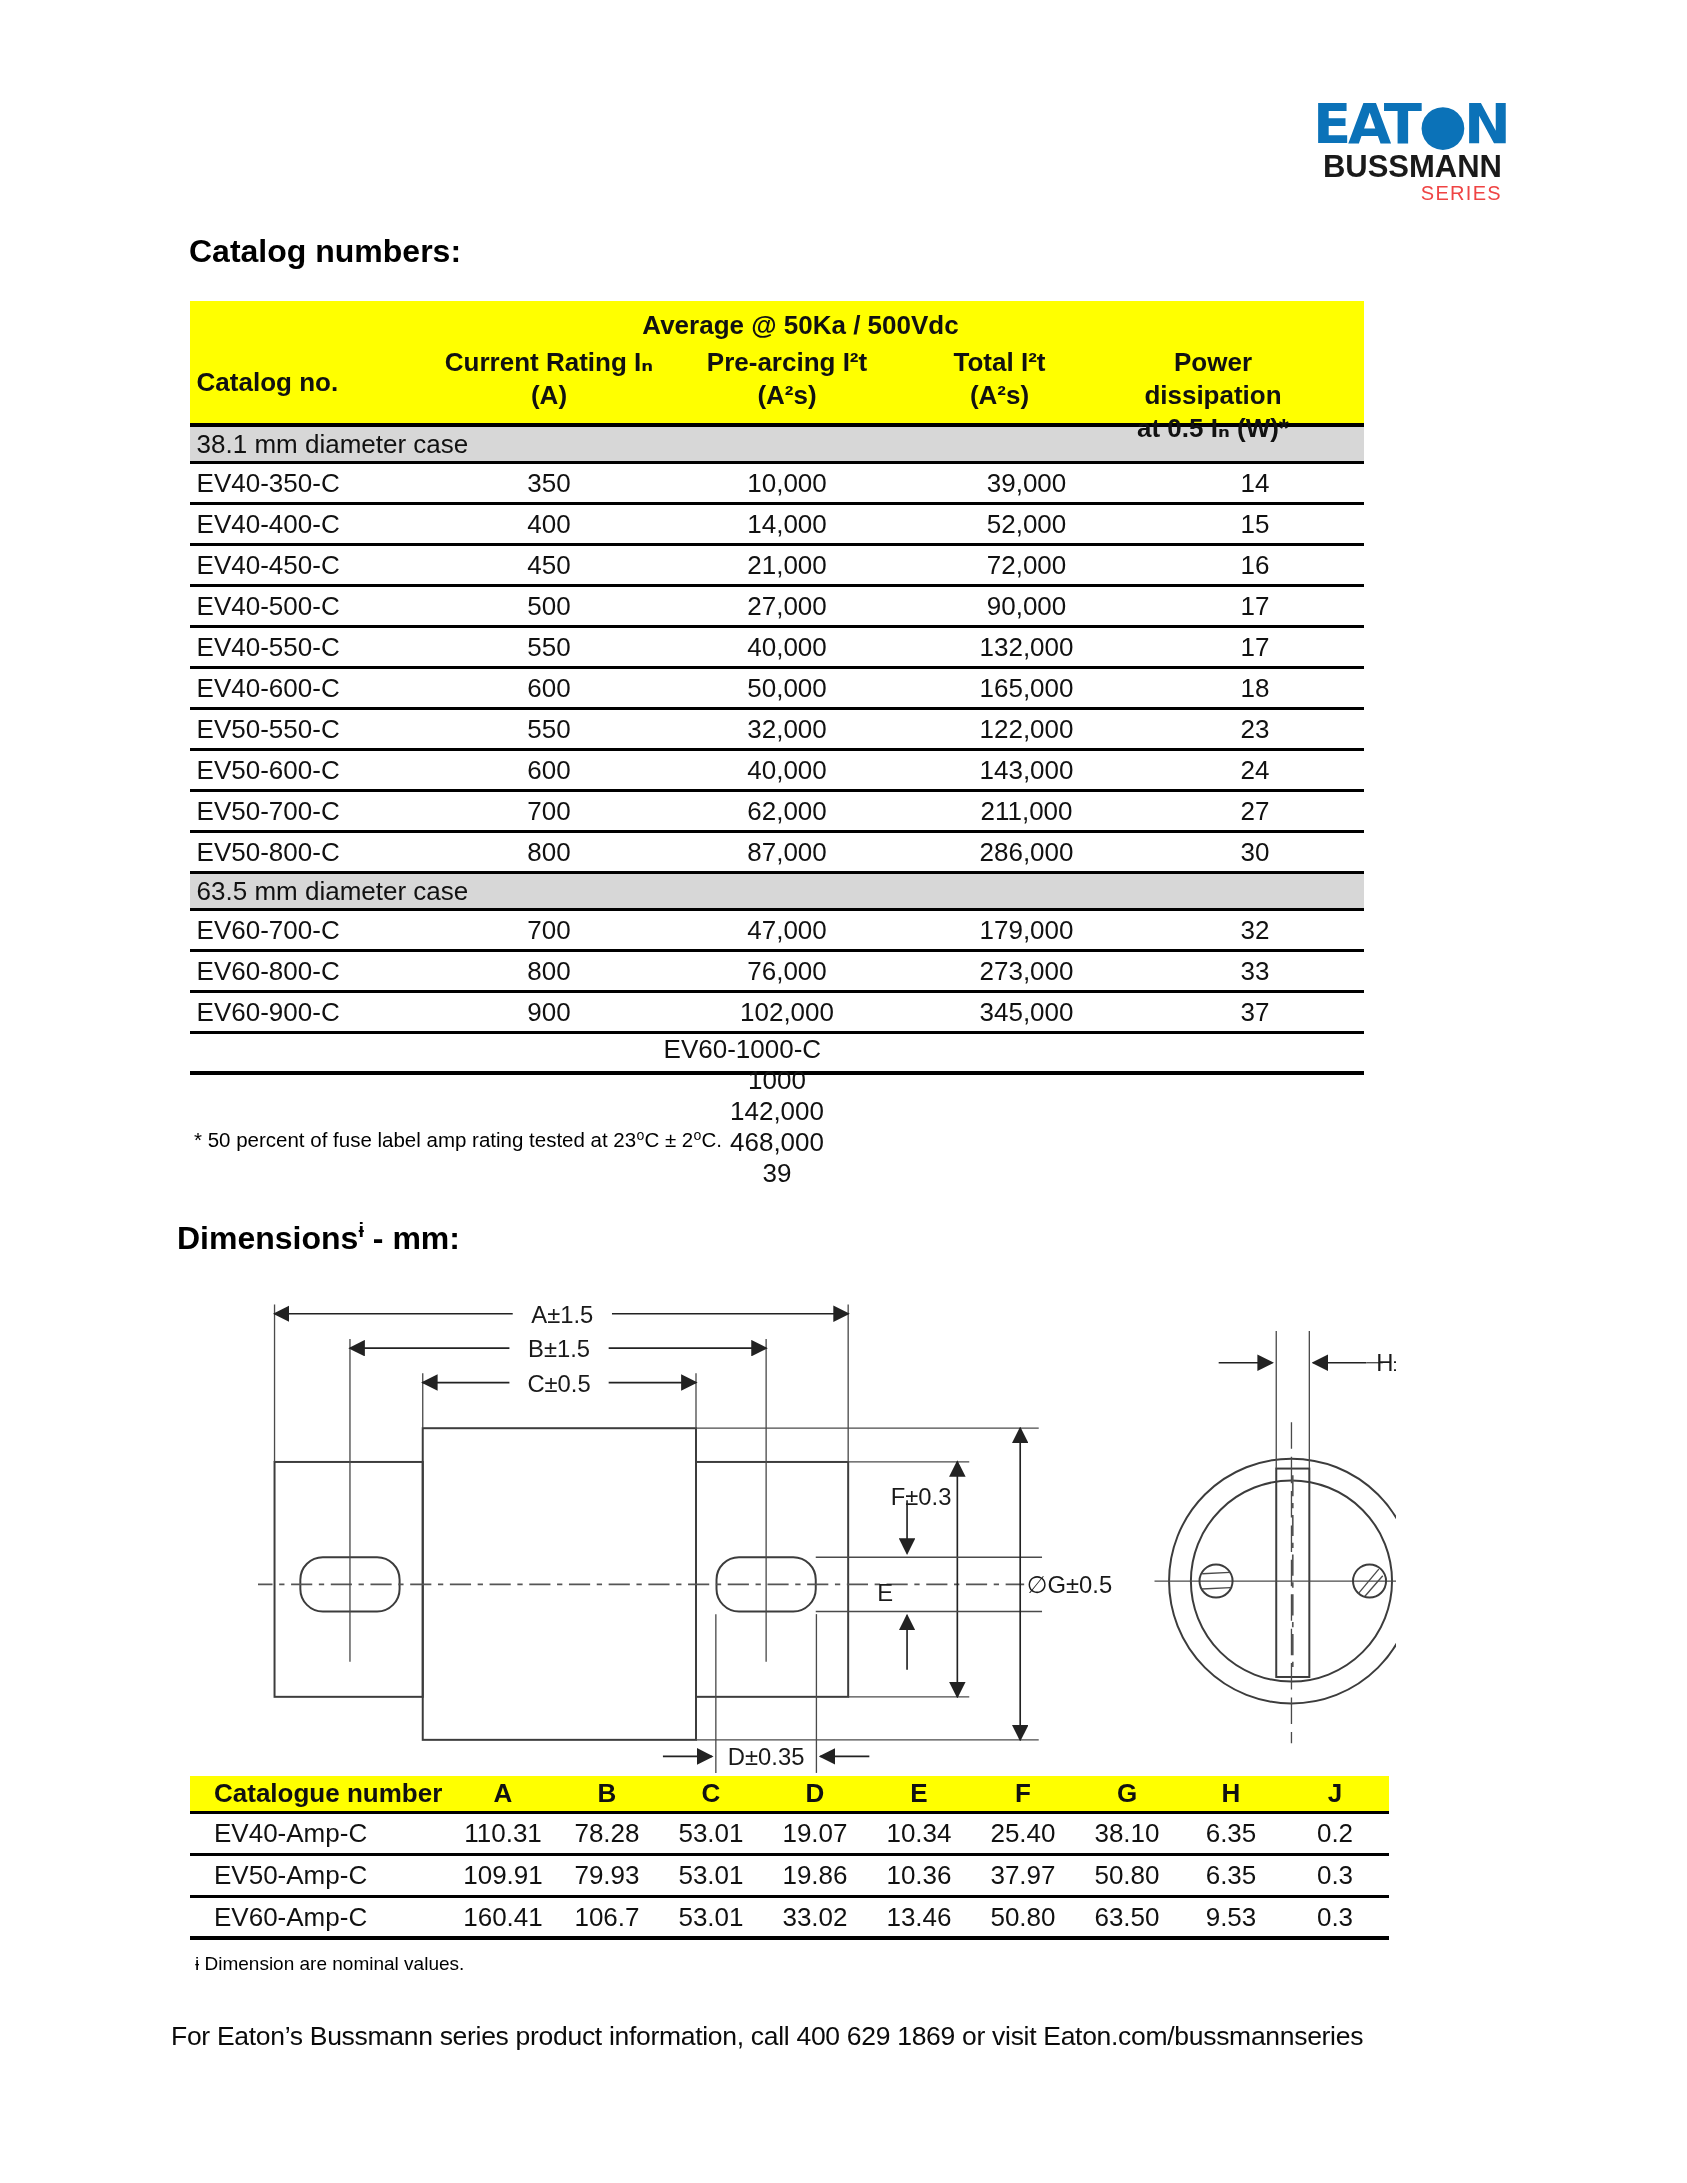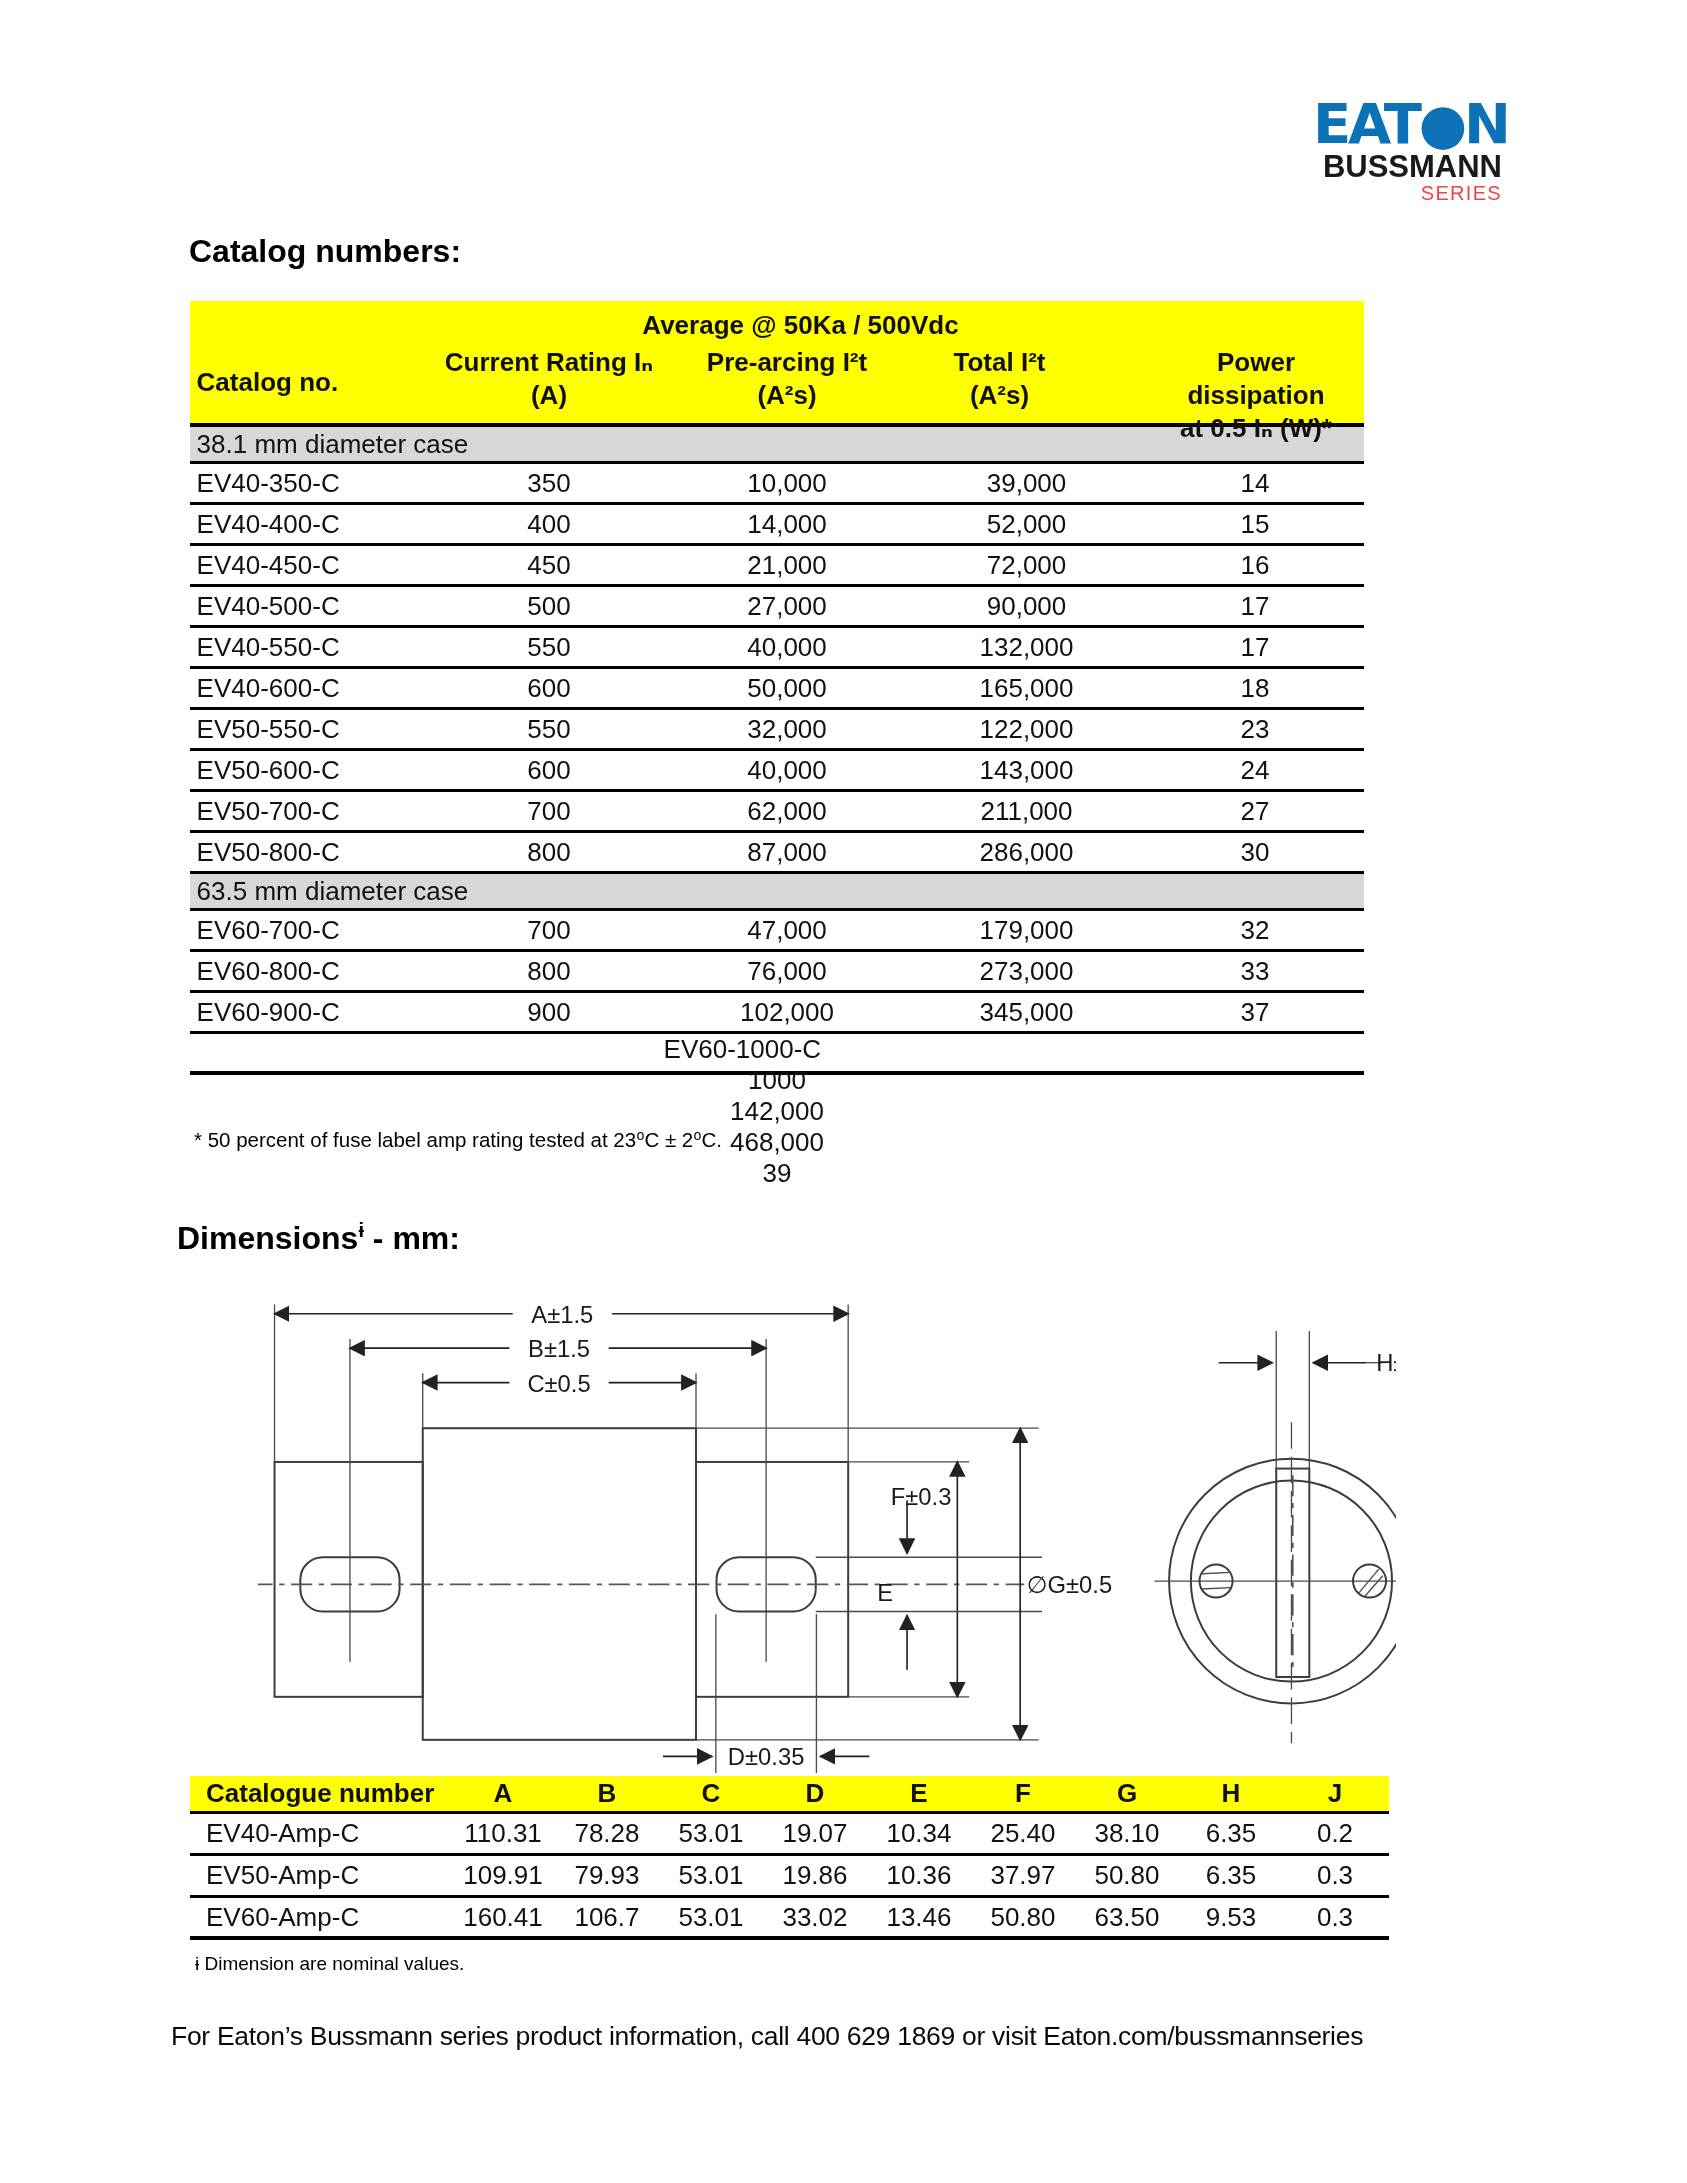--- a/index.html
+++ b/index.html
@@ -27,21 +27,21 @@
   
   #catalog-table { top:301px; left:190px; width:1174px; }
   .t1-head { position:relative; height:126px; background:var(--hdr-yellow);
              border-bottom:4px solid #000; font-weight:bold; font-size:26px; }
   .t1-spanner { position:absolute; top:9.3px; left:240px; width:741px; text-align:center; }
   .t1-catno   { position:absolute; bottom:25px; left:6.6px; }
   .t1-colhead { position:absolute; top:45px; text-align:center; line-height:33px; }
   .t1-c2 { left:240px;  width:238px; }
   .t1-c3 { left:478px;  width:238px; }
   .t1-c4 { left:689px; width:241px; }
-  .t1-c5 { left:958px; width:216px; }
+  .t1-c5 { left:915px; width:216px; }
 
   .t1-row { display:flex; align-items:center; font-size:26px; border-bottom:3.3px solid #000; background:#fff; }
   .t1-row.data { height:41px; }
   .t1-row.section { height:37px; background:var(--section-gray); }
   .t1-row:last-child { border-bottom:4.6px solid #000;flex-direction:column; }
   .t1-cell0 { width:240px; padding-left:6.6px; text-align:left; }
   .t1-cell1 { width:238px; text-align:center; }
   .t1-cell2 { width:238px; text-align:center; }
   .t1-cell3 { width:241px; text-align:center; }
   .t1-cell4 { width:216px; text-align:center; }
@@ -52,21 +52,21 @@
   #t2-footnote { top:1953px; left:195px; font-size:19px; }
 
   
   #dims-table { top:1776px; left:190px; width:1199px; }
   .t2-grid { display:grid; grid-template-columns:261px repeat(9,104px); align-items:center; }
   #t2-head { height:38px; background:var(--hdr-yellow); font-weight:bold; font-size:26px;
              border-bottom:3.3px solid #000; }
   .t2-row { height:42px; font-size:26px; border-bottom:3.3px solid #000; }
   .t2-row:last-child { border-bottom:4px solid #000; }
   .t2-cell { text-align:center; }
-  .t2-cell.first { text-align:left; padding-left:16px; }
+  .t2-cell.first { text-align:left; padding-left:24px; }
 
   
   #drawing { top:1270px; left:258px; }
   #drawing text { font-size:36px; fill:#1a1a1a; font-family:"Liberation Sans","DejaVu Sans",sans-serif; }
   .dl  { stroke:#3c3c3c; stroke-width:3;   fill:none; }
   .dlt { stroke:#4a4a4a; stroke-width:2;   fill:none; }
   .dim { stroke:#222;    stroke-width:2.5; fill:none; }
   .cl  { stroke:#555;    stroke-width:2.5; fill:none; stroke-dasharray:32 10 8 10; }
 
   

